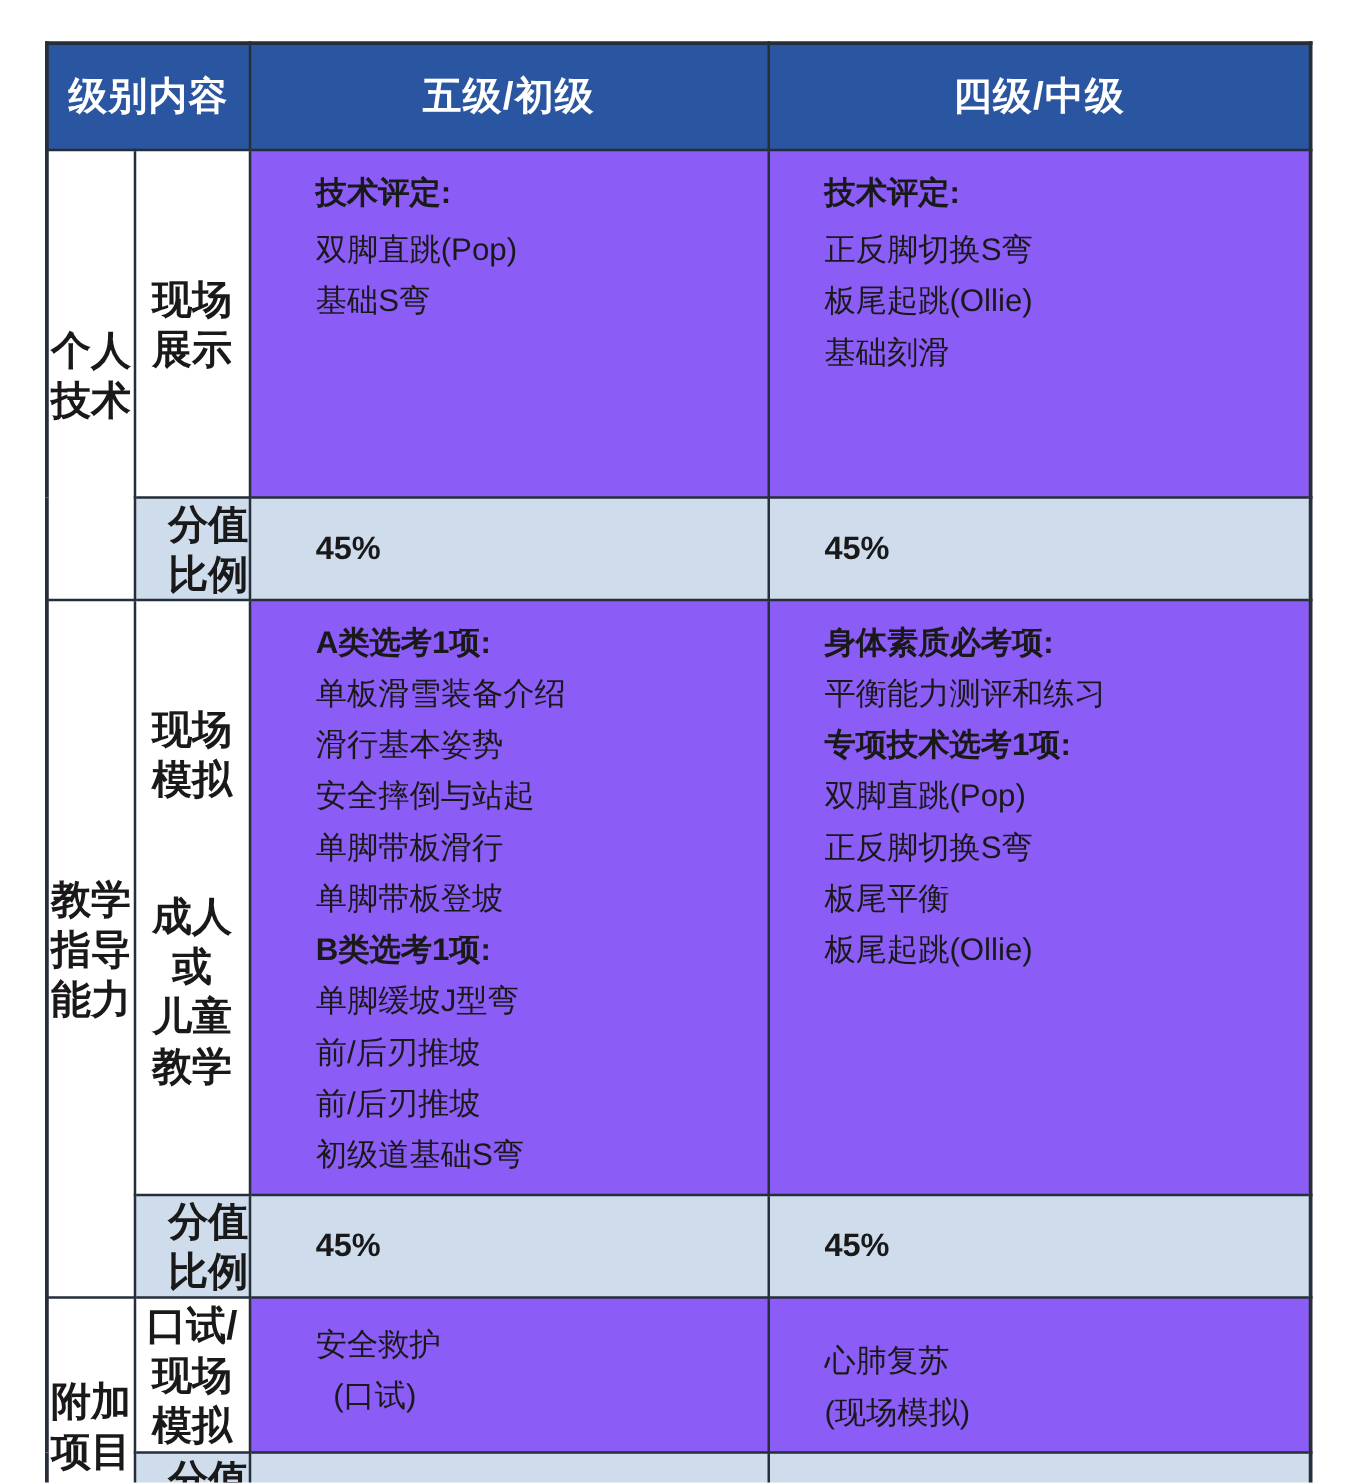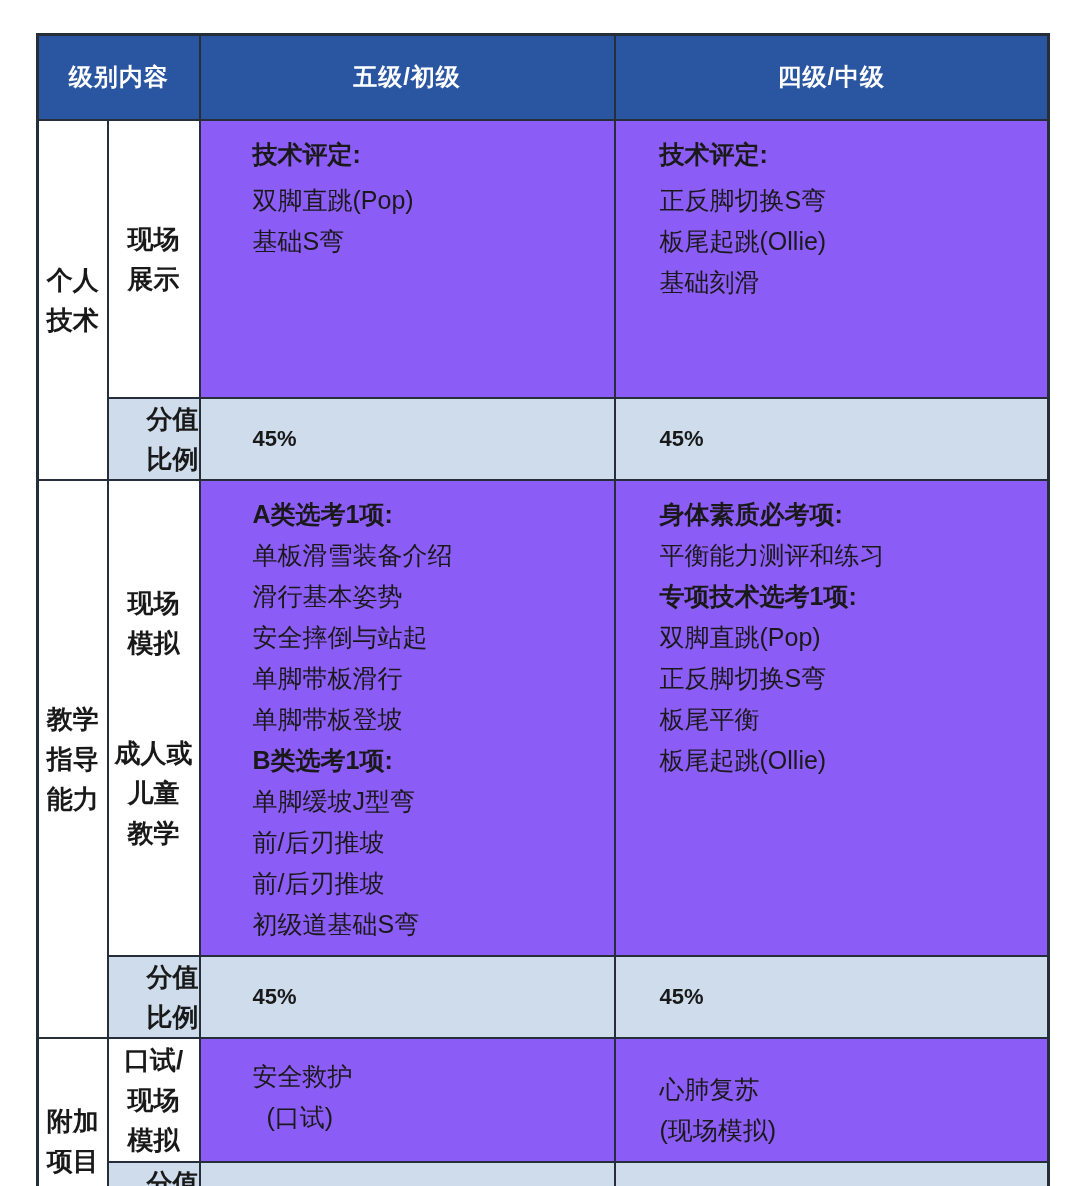--- a/index.html
+++ b/index.html
@@ -28,48 +28,48 @@
   
   tr.r-header{height:85px;}
   tr.r-demo{height:278px;}
   tr.r-score{height:64px;}
   tr.r-sim{height:445px;}
   tr.r-oral{height:113px;}
   tr.r-score-last{height:67px;}
   
   th.hdr{
     background:var(--header-bg);color:var(--header-fg);
-    font-size:24px;font-weight:700;text-align:center;vertical-align:middle;
+    font-size:31px;font-weight:700;text-align:center;vertical-align:middle;
     letter-spacing:1px;
   }
   
   td.cat, td.lbl{
     text-align:center;vertical-align:middle;
-    font-size:26px;font-weight:700;line-height:40px;
+    font-size:32px;font-weight:700;line-height:40px;
     white-space:pre-line;
     background:#FFFFFF;
   }
   td.lbl.accent{background:var(--accent-bg);text-align:right;}
   td.lbl .gap-block{margin-top:30px;}
   
   td.content{
     vertical-align:top;background:#8b5cf6;
     font-size:25px;line-height:41px;
   }
   td.content .inner{padding:13px 10px 10px 52px;}
   td.content.c4 .inner{padding-left:44px;}
   .line{white-space:nowrap;}
   .bold{font-weight:400;}
   .heading{font-weight:700;}
   .heading.gap-after{margin-bottom:5px;}
   .indent{padding-left:14px;}
   
   td.value{
     background:var(--accent-bg);vertical-align:middle;
-    font-size:22px;font-weight:700;
+    font-size:26px;font-weight:700;
   }
   td.value .inner{padding-left:52px;}
   td.value.c4 .inner{padding-left:44px;}
 </style>
 </head>
 <body>
 
 <table class="grade-table">
   <colgroup>
     <col style="width:70px">

